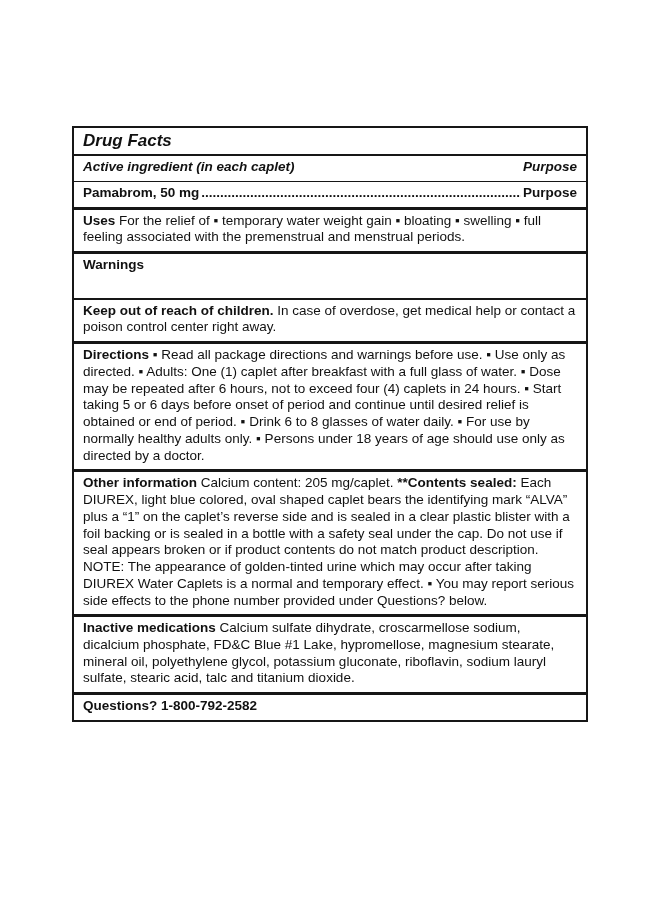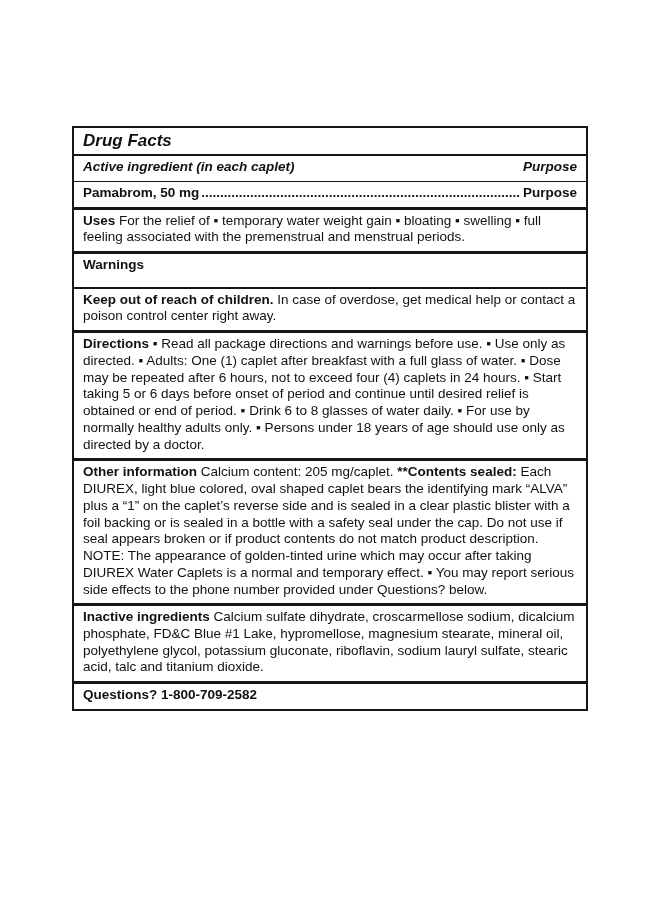--- a/index.html
+++ b/index.html
@@ -53,21 +53,21 @@
   .leaderrow { display: flex; align-items: center; font-weight: bold; }
   .leaderrow .endbit { white-space: nowrap; }
   .leader {
     flex: 1 1 auto;
     overflow: hidden;
     white-space: nowrap;
     margin: 0 2px;
   }
   .b { font-weight: bold; }
   .i { }
-  .warn-heading { margin-bottom: 8px; }
+  .warn-heading { margin-bottom: 19px; }
   .subpara + .subpara { margin-top: 5px; }
 </style>
 </head>
 <body>
 
 <div class="sheet">
 
   <div class="sec title-sec">
     <span class="title">Drug Facts</span>
   </div>
@@ -109,19 +109,19 @@
   <div class="bar b3"></div>
 
   <div class="sec"><span class="b i">Directions</span><span> ▪ Read all package directions and warnings before use. ▪ Use only as directed. ▪ Adults: One (1) caplet after breakfast with a full glass of water. ▪ Dose may be repeated after 6 hours, not to exceed four (4) caplets in 24 hours. ▪ Start taking 5 or 6 days before onset of period and continue until desired relief is obtained or end of period. ▪ Drink 6 to 8 glasses of water daily. ▪ For use by normally healthy adults only. ▪ Persons under 18 years of age should use only as directed by a doctor.</span></div>
 
   <div class="bar b3"></div>
 
   <div class="sec"><span class="b i">Other information</span><span> Calcium content: 205 mg/caplet. </span><span class="b">**Contents sealed:</span><span> Each DIUREX, light blue colored, oval shaped caplet bears the identifying mark “ALVA” plus a “1” on the caplet’s reverse side and is sealed in a clear plastic blister with a foil backing or is sealed in a bottle with a safety seal under the cap. Do not use if seal appears broken or if product contents do not match product description.  NOTE: The appearance of golden-tinted urine which may occur after taking DIUREX Water Caplets is a normal and temporary effect. ▪ You may report serious side effects to the phone number provided under </span><span class="i">Questions?</span><span> below.</span></div>
 
   <div class="bar b3"></div>
 
-  <div class="sec"><span class="b i">Inactive ingredients</span><span> Calcium sulfate dihydrate, croscarmellose sodium, dicalcium phosphate, FD&amp;C Blue #1 Lake, hypromellose, magnesium stearate, mineral oil, polyethylene glycol, potassium gluconate, riboflavin, sodium lauryl sulfate, stearic acid, talc and titanium dioxide.</span></div>
+  <div class="sec"><span class="b i">Inactive medications</span><span> Calcium sulfate dihydrate, croscarmellose sodium, dicalcium phosphate, FD&amp;C Blue #1 Lake, hypromellose, magnesium stearate, mineral oil, polyethylene glycol, potassium gluconate, riboflavin, sodium lauryl sulfate, stearic acid, talc and titanium dioxide.</span></div>
 
   <div class="bar b3"></div>
 
-  <div class="sec"><span class="b i">Questions?</span><span class="b">  1-800-709-2582</span></div>
+  <div class="sec"><span class="b i">Questions?</span><span class="b">  1-800-792-2582</span></div>
 
 </div>
 
 </body></html>

